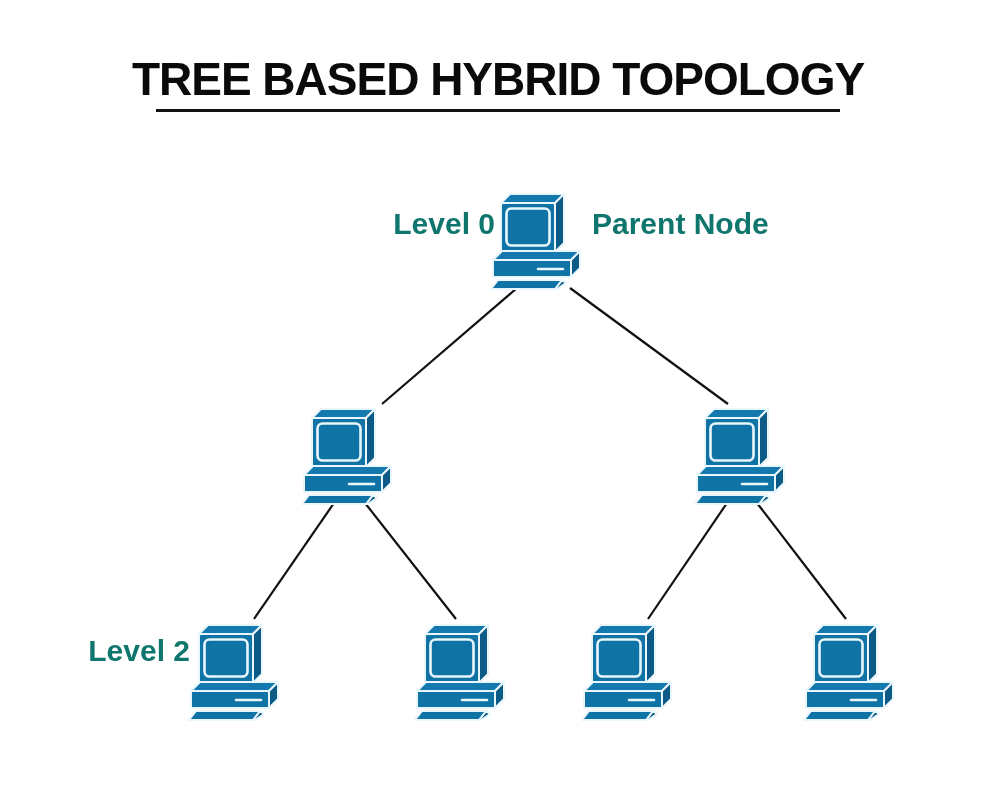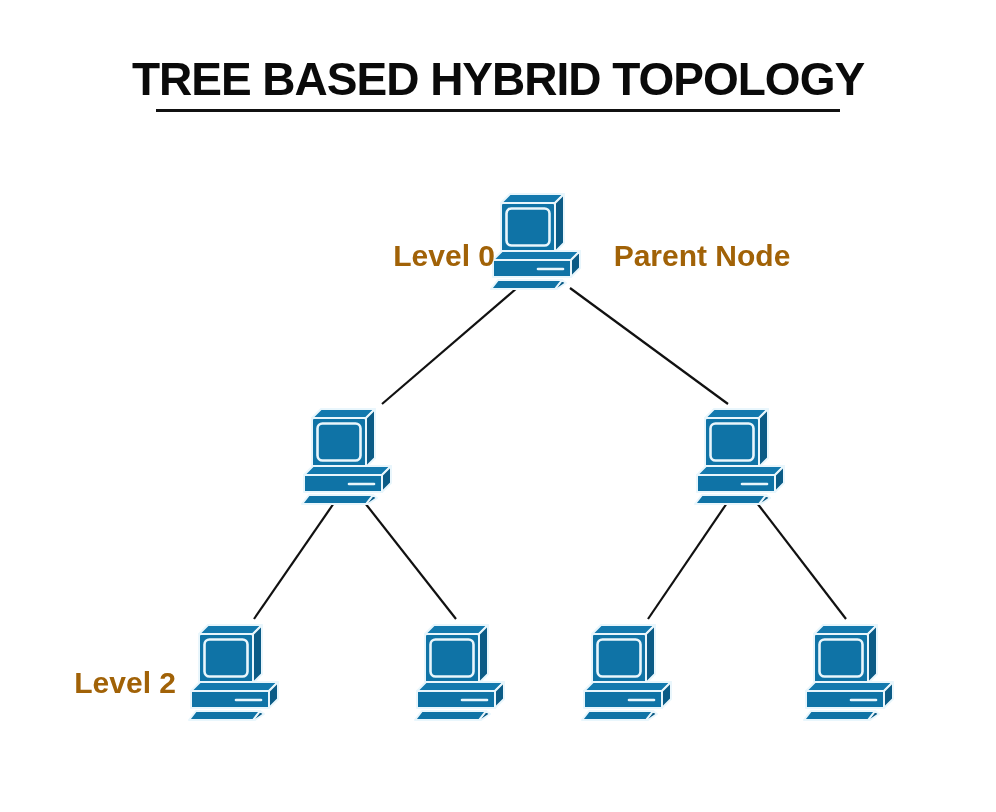--- a/index.html
+++ b/index.html
@@ -38,27 +38,26 @@
     width: 996px; height: 812px;
   }
   .node {
     position: absolute;
   }
   .node svg { display: block; }
   .lvl-label {
     position: absolute;
     font-size: 30px;
     font-weight: bold;
-    color: #a16207;
+    color: #0f766e;
     line-height: 36px;
     white-space: nowrap;
-    margin-top: 32px;
   }
   .lbl-right { text-align: right; }
-  .lbl-left  { text-align: center; }
+  .lbl-left  { text-align: left; }
 </style>
 </head>
 <body>
 
 <div class="stage">
 
   <h1 class="title">TREE BASED HYBRID TOPOLOGY</h1>
   <div class="title-underline"></div>
 
   <svg class="edges-svg" id="edges">
@@ -190,15 +189,15 @@
     <polygon points="13,90 77,90 70,99 6,99" fill="#0F73A6" stroke="#E9F6FC" stroke-width="2" stroke-linejoin="round"></polygon>
   </svg>
       </div>
     </div>
 
   <div class="lvl-label lbl-right" style="left:365px; top:206px; width:130px;">Level 0</div>
 
   <div class="lvl-label lbl-left" style="left:592px; top:206px; width:220px;">Parent Node</div>
 
 
-  <div class="lvl-label lbl-right" style="left:46px; top:633px; width:130px;">Level 2</div>
+  <div class="lvl-label lbl-right" style="left:60px; top:633px; width:130px;">Level 2</div>
 
 </div>
 
 </body></html>

